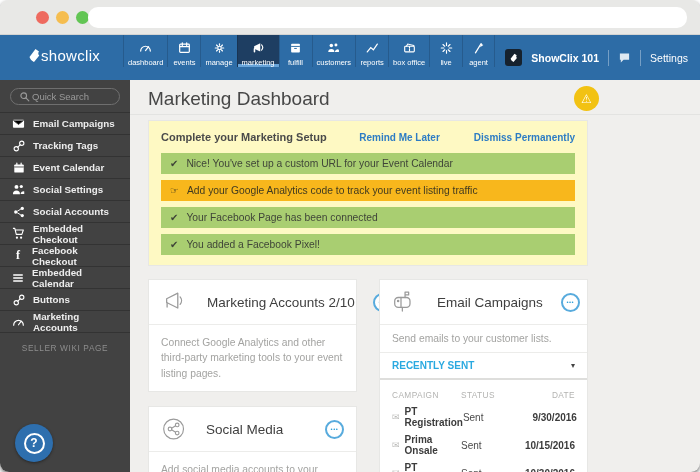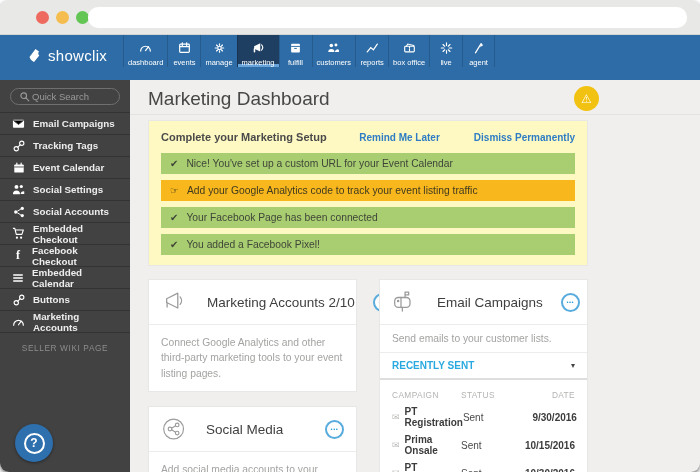--- a/index.html
+++ b/index.html
@@ -9,21 +9,21 @@
     font-family:"Liberation Sans","DejaVu Sans",sans-serif;}
   
   .chrome{position:absolute;top:0;left:0;right:0;height:35px;background:#e8e8e6;border-bottom:1px solid #d4d4d2;}
   .dots{position:absolute;left:36px;top:11px;display:flex;gap:7px;}
   .dot{width:13px;height:13px;border-radius:50%;}
   .dot.red{background:#ee6a5f}.dot.yellow{background:#f5bd4f}.dot.green{background:#62c554}
   .urlbar{position:absolute;left:88px;right:13px;top:7px;height:21px;background:#fff;border:none;outline:none;
     border-radius:10px;padding:0 10px;font-size:11px;color:#333;}
   
   .nav{position:absolute;top:35px;left:0;right:0;height:45px;background:#2d6ca6;color:#fff;}
-  .brand{position:absolute;left:27px;top:0;height:40px;display:flex;align-items:center;gap:7px;}
+  .brand{position:absolute;left:27px;top:0;height:40px;display:flex;align-items:center;}
   .brand-text{font-size:15px;letter-spacing:.3px;color:#fff;}
   .tabs{position:absolute;left:123px;top:0;height:32px;display:flex;}
   .tab{min-width:33px;padding:6px 4px 0;display:flex;flex-direction:column;align-items:center;gap:3px;
     border-left:1px solid rgba(0,0,0,.15);cursor:pointer;}
   .tab:last-child{border-right:1px solid rgba(0,0,0,.15);}
   .tab-label{font-size:7.5px;white-space:nowrap;color:#fff;}
   .tab.active{background:#1e3e62;box-shadow:inset 0 -3px 0 #68a4d9;}
   .tab .ti{height:15px;display:flex;align-items:flex-end;}
   .nav-right{position:absolute;right:12px;top:0;height:45px;display:flex;align-items:center;gap:9px;}
   .badge101{width:17px;height:17px;border-radius:3px;background:#16222e;display:flex;align-items:center;justify-content:center;}
@@ -203,20 +203,36 @@
         <span class="ti">
           <svg width="15" height="14" viewBox="0 0 16 16">
               <path d="M4.5 13.5 L11 3" stroke="#fff" stroke-width="1.4" stroke-linecap="round"></path>
               <path d="M11 3 l2.6 1.6 -3.8 2.4 z" fill="#fff"></path>
             </svg>
         </span>
         <span class="tab-label">agent</span>
       </div>
     </div>
 
+    <div class="nav-right">
+      <span class="badge101">
+        <svg width="9" height="11" viewBox="0 0 14 16">
+            <path d="M2.5 10 L8.5 2 L12 4.6 C10.9 5.9 11.1 7.6 12.3 8.6 L7 15 C5.7 13.9 4 14 2.5 10 Z" fill="#fff"></path>
+          </svg>
+      </span>
+      <span class="nav-right-label">ShowClix 101</span>
+      <span class="nav-divider"></span>
+      <span>
+        <svg width="13" height="12" viewBox="0 0 14 13">
+            <path d="M2 1.5 h10 v7 h-6 l-3 3 v-3 h-1 z" fill="rgba(255,255,255,.85)"></path>
+          </svg>
+      </span>
+      <span class="nav-divider"></span>
+      <span class="settings-label">Settings</span>
+    </div>
   </div>
 
   <div class="sidebar">
     <div class="search-pill">
       <span>
         <svg width="11" height="11" viewBox="0 0 14 14" fill="none" stroke="#9a9a9a" stroke-width="1.4" stroke-linecap="round">
             <circle cx="6" cy="6" r="3.6"></circle>
             <path d="M8.8 8.8 L12.5 12.5"></path>
           </svg>
       </span>

